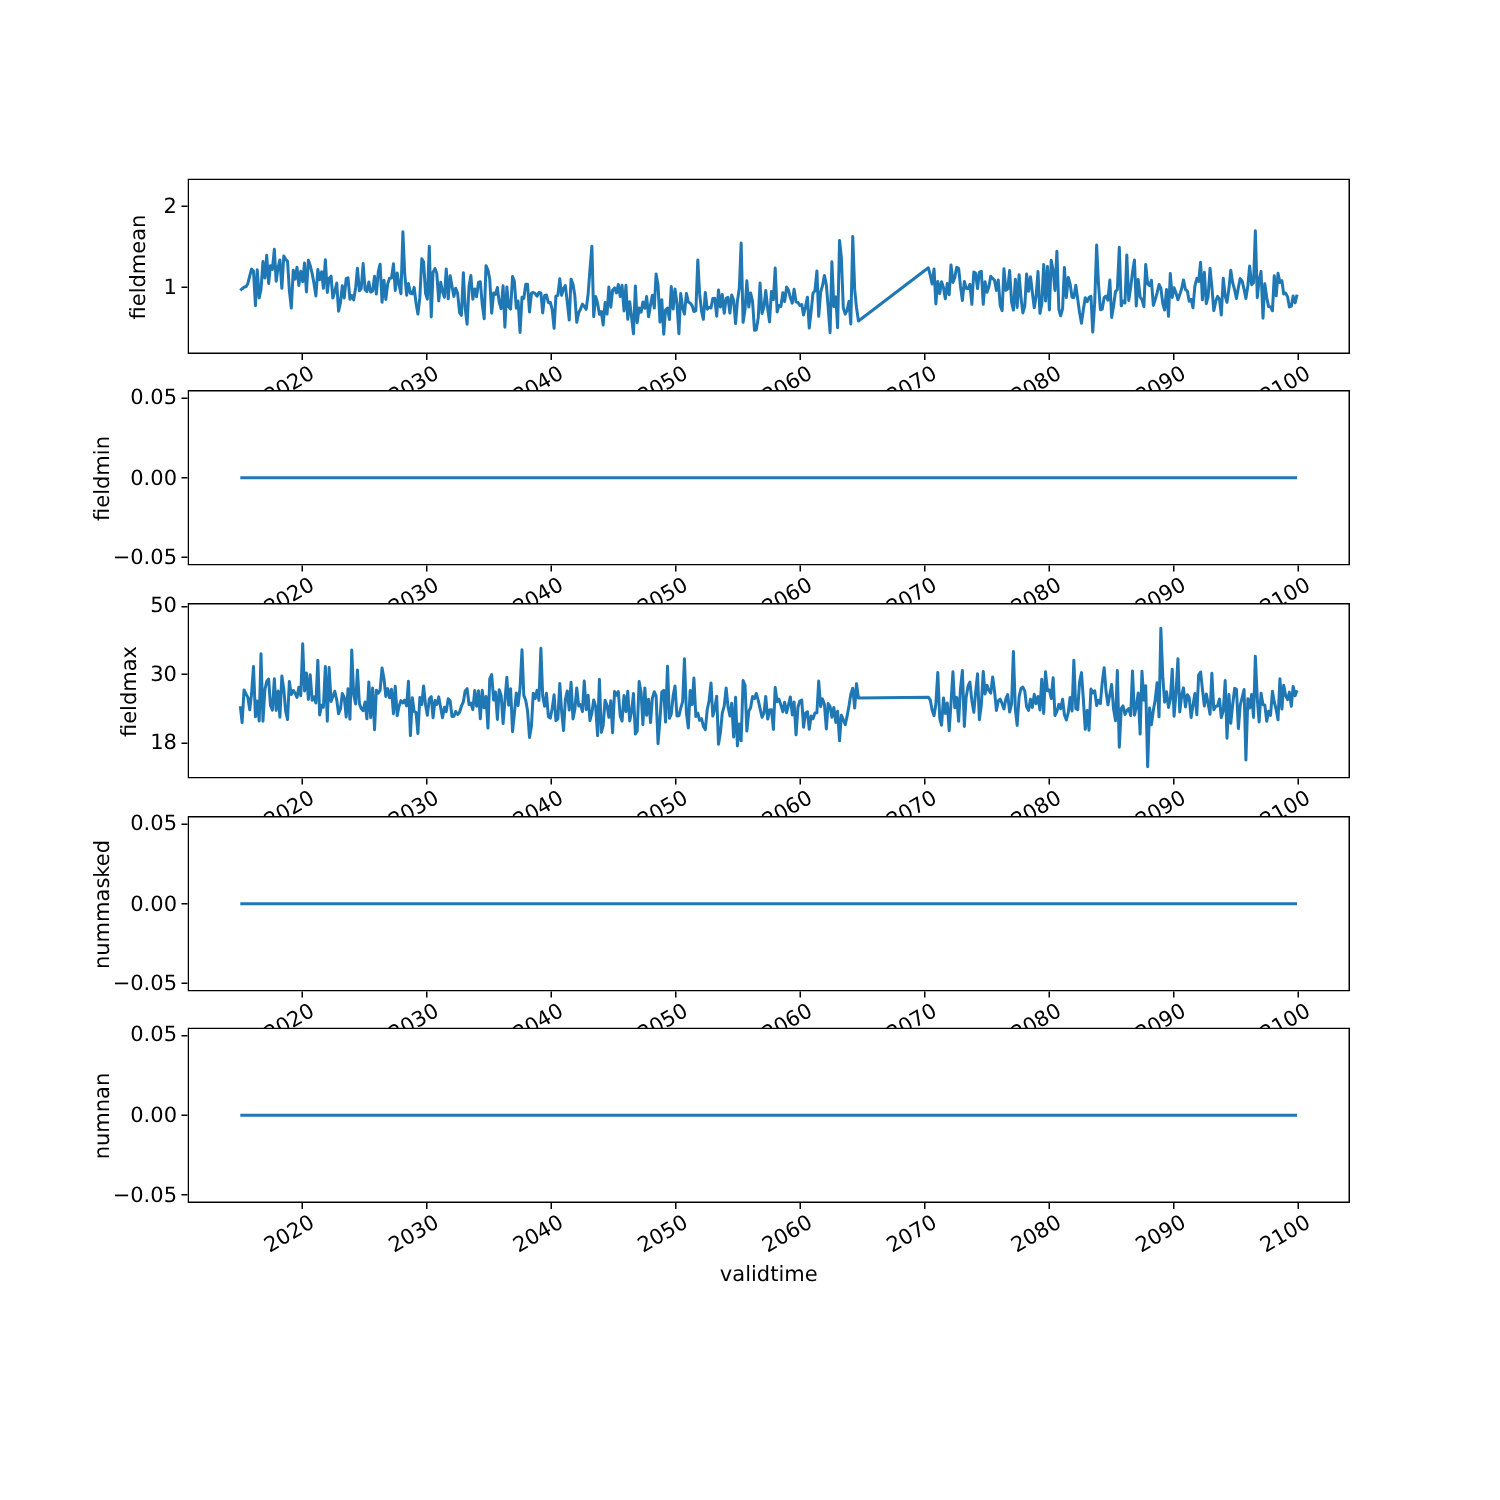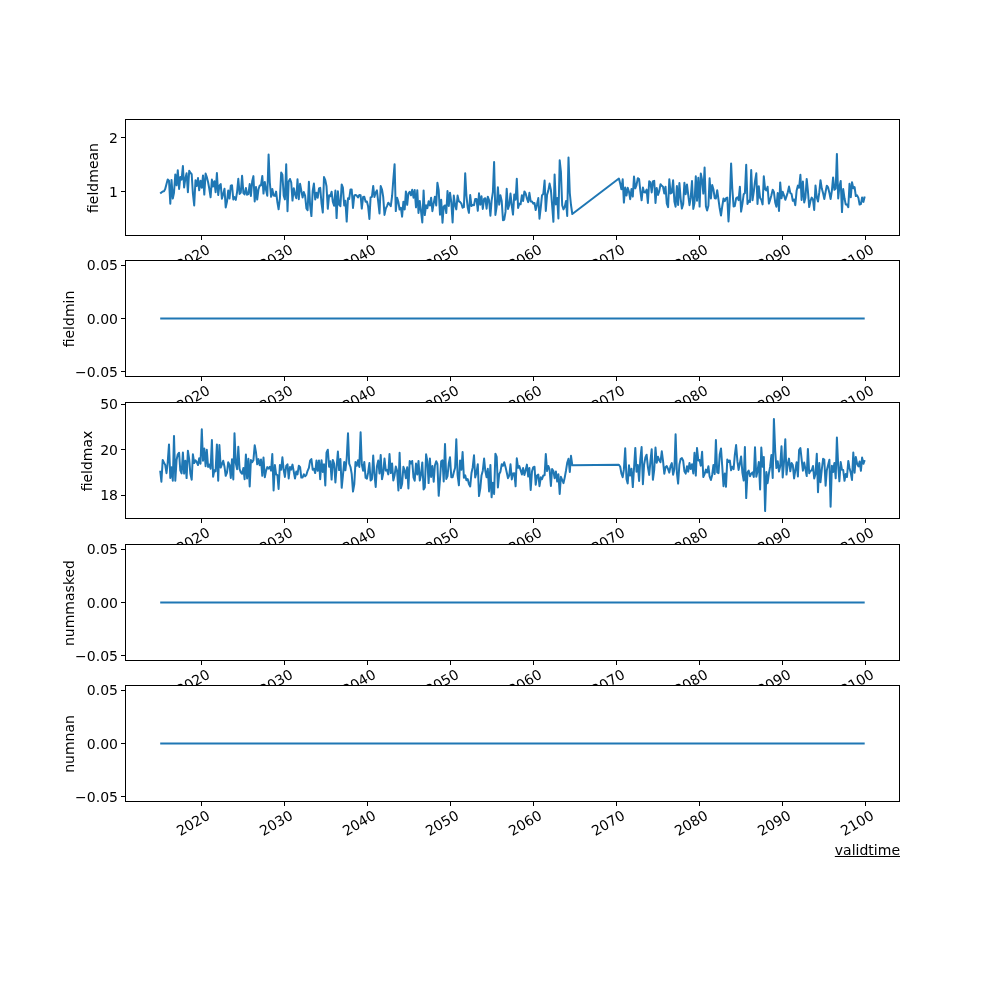--- a/index.html
+++ b/index.html
@@ -1,21 +1,21 @@
 <!DOCTYPE html>
 <html><head>
 <meta charset="utf-8">
 <style>
   html,body{margin:0;padding:0;background:#ffffff;}
   #fig{
     position:relative;width:1000px;height:1000px;background:#ffffff;
     font-family:"DejaVu Sans","Liberation Sans",sans-serif;color:#000;overflow:hidden;
   }
   .title{position:absolute;left:125px;width:775px;top:93px;text-align:center;font-size:17px;}
-  .xlabel{position:absolute;left:125px;width:775px;top:842px;text-align:right;font-size:14px;text-decoration:underline;}
+  .xlabel{position:absolute;left:125px;width:775px;top:842px;text-align:center;font-size:14px;}
   .axes{position:absolute;left:125px;width:775px;height:117px;}
   .axes svg{display:block;}
   .ylabel{position:absolute;width:117px;height:16px;line-height:16px;text-align:center;
     font-size:14px;transform:rotate(-90deg);}
   .ytl{position:absolute;width:46px;height:14px;line-height:14px;text-align:right;font-size:14px;}
   .xtl{position:absolute;width:60px;height:15px;line-height:15px;text-align:right;font-size:14px;
     transform-origin:100% 0;transform:rotate(-30deg);}
   .tickx{position:absolute;width:1px;height:4px;background:#000;}
   .ticky{position:absolute;width:4px;height:1px;background:#000;}
 </style>
@@ -94,21 +94,21 @@
   <div class="axes" id="ax2" style="top: 402px;">
       <svg width="775" height="117" viewBox="0 0 775 117">
         <rect x="0.5" y="0.5" width="774" height="116" fill="#ffffff" stroke="#000" stroke-width="1"></rect>
         <polyline points="35.2,68.7 36.4,79.7 37.7,58.0 39.0,60.6 40.2,62.9 41.5,71.2 42.7,60.5 44.0,42.4 45.3,75.9 46.5,65.3 47.8,78.7 49.0,33.9 50.3,78.8 51.6,57.8 52.8,52.3 54.1,50.7 55.3,68.3 56.6,71.4 57.9,50.5 59.1,71.6 60.4,58.7 61.6,76.1 62.9,48.7 64.2,57.4 65.4,71.9 66.7,77.7 67.9,52.3 69.2,61.0 70.5,58.3 71.7,60.1 73.0,63.0 74.2,56.2 75.5,61.8 76.8,27.2 78.0,58.7 79.3,46.6 80.6,64.3 81.8,47.8 83.1,64.9 84.3,62.6 85.6,66.7 86.9,38.1 88.1,74.7 89.4,68.2 90.6,69.4 91.9,42.4 93.2,78.8 94.4,43.0 95.7,65.6 96.9,62.4 98.2,58.8 99.5,64.7 100.7,73.8 102.0,70.6 103.2,60.3 104.5,62.9 105.8,76.0 107.0,57.2 108.3,77.5 109.5,31.3 110.8,61.4 112.1,67.3 113.3,44.7 114.6,67.1 115.8,70.3 117.1,71.8 118.4,66.0 119.6,77.2 120.9,52.6 122.1,76.4 123.4,56.7 124.7,84.5 125.9,58.1 127.2,60.1 128.4,58.3 129.7,43.3 131.0,50.5 132.2,62.3 133.5,57.1 134.7,63.2 136.0,57.5 137.3,73.8 138.5,55.5 139.8,75.2 141.0,69.0 142.3,65.1 143.6,66.6 144.8,64.8 146.1,68.6 147.3,52.1 148.6,88.5 149.9,63.1 151.1,72.3 152.4,73.1 153.6,87.0 154.9,63.0 156.2,67.7 157.4,55.3 158.7,68.0 159.9,74.9 161.2,64.0 162.5,62.4 163.7,76.5 165.0,65.0 166.2,67.6 167.5,62.6 168.8,69.9 170.0,76.5 171.3,69.5 172.5,72.4 173.8,63.8 175.1,65.2 176.3,75.6 177.6,75.5 178.8,72.3 180.1,74.3 181.4,72.8 182.6,68.8 183.9,65.9 185.1,58.6 186.4,57.1 187.7,67.7 188.9,66.7 190.2,71.1 191.5,58.4 192.7,68.8 194.0,58.5 195.2,77.2 196.5,58.2 197.8,69.9 199.0,62.3 200.3,83.4 201.5,50.6 202.8,47.7 204.1,64.7 205.3,59.3 206.6,77.6 207.8,57.9 209.1,61.6 210.4,80.4 211.6,65.3 212.9,49.5 214.1,68.1 215.4,57.1 216.7,85.8 217.9,73.9 219.2,60.0 220.4,68.3 221.7,56.5 223.0,31.2 224.2,61.6 225.5,65.0 226.7,71.9 228.0,89.6 229.3,82.0 230.5,60.1 231.8,63.7 233.0,58.2 234.3,64.9 235.6,30.2 236.8,62.2 238.1,68.8 239.3,60.1 240.6,75.8 241.9,76.7 243.1,70.5 244.4,61.1 245.6,78.5 246.9,77.3 248.2,53.6 249.4,72.0 250.7,85.0 251.9,64.4 253.2,58.6 254.5,71.4 255.7,52.9 257.0,77.3 258.2,71.2 259.5,56.6 260.8,68.6 262.0,67.8 263.3,72.4 264.5,52.0 265.8,71.1 267.1,61.5 268.3,78.5 269.6,73.2 270.8,64.6 272.1,68.9 273.4,88.5 274.6,50.8 275.9,86.3 277.1,81.8 278.4,64.8 279.7,68.3 280.9,76.2 282.2,65.2 283.4,86.5 284.7,59.0 286.0,61.4 287.2,59.0 288.5,75.5 289.7,78.7 291.0,61.6 292.3,72.4 293.5,58.9 294.8,78.6 296.1,72.2 297.3,60.4 298.6,87.4 299.8,85.4 301.1,52.3 302.4,59.7 303.6,81.1 304.9,56.6 306.1,74.9 307.4,64.1 308.7,79.7 309.9,63.5 311.2,59.2 312.4,61.9 313.7,93.8 315.0,77.2 316.2,59.3 317.5,58.3 318.7,79.4 320.0,42.1 321.3,76.9 322.5,74.1 323.8,61.5 325.0,55.3 326.3,75.3 327.6,75.2 328.8,70.3 330.1,65.8 331.3,37.2 332.6,73.2 333.9,83.3 335.1,58.4 336.4,67.7 337.6,50.0 338.9,75.7 340.2,73.3 341.4,78.2 342.7,77.1 343.9,82.1 345.2,84.4 346.5,71.0 347.7,65.4 349.0,53.3 350.2,75.4 351.5,70.5 352.8,62.2 354.0,94.1 355.3,86.4 356.5,73.4 357.8,68.7 359.1,56.6 360.3,68.8 361.6,75.3 362.8,66.8 364.1,89.4 365.4,62.9 366.6,95.3 367.9,80.7 369.1,91.9 370.4,51.7 371.7,54.9 372.9,85.4 374.2,72.1 375.4,69.8 376.7,62.3 378.0,63.7 379.2,60.3 380.5,64.9 381.7,70.3 383.0,76.2 384.3,73.4 385.5,62.3 386.8,77.4 388.0,71.4 389.3,71.2 390.6,84.3 391.8,56.3 393.1,65.8 394.3,64.1 395.6,68.1 396.9,72.5 398.1,66.1 399.4,73.1 400.6,68.3 401.9,62.6 403.2,74.6 404.4,66.0 405.7,87.9 407.0,69.3 408.2,65.4 409.5,64.7 410.7,82.8 412.0,73.5 413.3,72.5 414.5,84.2 415.8,75.3 417.0,77.2 418.3,73.4 419.6,73.2 420.8,52.0 422.1,69.1 423.3,63.9 424.6,67.5 425.9,84.0 427.1,67.0 428.4,69.0 429.6,76.2 430.9,69.6 432.2,79.6 433.4,72.2 434.7,91.9 435.9,74.8 437.2,77.9 438.5,81.1 439.7,75.6 441.0,68.5 442.2,60.8 443.5,56.8 444.8,70.0 446.0,53.8 447.3,63.3 493.9,62.8 495.2,64.7 496.4,71.4 497.7,75.2 498.9,67.4 500.2,46.3 501.5,76.9 502.7,81.5 504.0,63.3 505.2,73.6 506.5,66.7 507.8,85.1 509.0,66.8 510.3,45.9 511.5,69.8 512.8,62.9 514.1,78.9 515.3,57.4 516.6,45.0 517.9,82.3 519.1,62.8 520.4,55.3 521.6,52.7 522.9,65.1 524.2,72.9 525.4,59.7 526.7,47.2 527.9,77.8 529.2,68.1 530.5,45.6 531.7,60.7 533.0,54.8 534.2,58.1 535.5,60.1 536.8,49.3 538.0,58.6 539.3,71.7 540.5,65.3 541.8,64.1 543.1,67.1 544.3,70.6 545.6,63.8 546.8,61.1 548.1,72.7 549.4,67.1 550.6,32.3 551.9,70.8 553.1,81.6 554.4,62.5 555.7,56.8 556.9,56.1 558.2,58.8 559.4,69.2 560.7,71.6 562.0,64.2 563.2,69.7 564.5,60.9 565.7,67.1 567.0,62.3 568.3,71.4 569.5,50.8 570.8,73.6 572.0,45.9 573.3,58.5 574.6,58.0 575.8,63.7 577.1,49.8 578.3,75.0 579.6,72.2 580.9,67.6 582.1,70.5 583.4,64.2 584.6,74.5 585.9,78.0 587.2,72.9 588.4,63.0 589.7,72.0 590.9,38.1 592.2,70.4 593.5,71.1 594.7,52.7 596.0,46.4 597.2,63.8 598.5,84.2 599.8,71.6 601.0,84.8 602.3,57.4 603.5,60.0 604.8,58.5 606.1,68.3 607.3,64.8 608.6,67.1 609.8,53.1 611.1,43.1 612.4,59.2 613.6,67.9 614.9,61.0 616.1,54.4 617.4,70.9 618.7,78.5 619.9,45.0 621.2,96.1 622.5,70.3 623.7,68.6 625.0,74.3 626.2,71.7 627.5,70.4 628.8,75.0 630.0,45.3 631.3,74.8 632.5,69.4 633.8,60.0 635.1,87.4 636.3,45.5 637.6,64.8 638.8,55.1 640.1,109.1 641.4,70.0 642.6,81.2 643.9,71.5 645.1,64.9 646.4,53.1 647.7,75.9 648.9,16.9 650.2,49.1 651.4,66.1 652.7,59.2 654.0,69.6 655.2,64.2 656.5,44.2 657.7,75.5 659.0,60.2 660.3,37.2 661.5,72.6 662.8,61.7 664.0,56.6 665.3,69.3 666.6,61.1 667.8,63.0 669.1,76.4 670.3,68.3 671.6,60.3 672.9,74.5 674.1,48.0 675.4,46.0 676.6,57.2 677.9,68.7 679.2,60.6 680.4,66.9 681.7,74.1 682.9,46.9 684.2,71.2 685.5,68.8 686.7,68.6 688.0,64.0 689.2,76.4 690.5,71.9 691.8,51.7 693.0,90.2 694.3,61.0 695.5,80.2 696.8,67.5 698.1,56.8 699.3,57.5 700.6,83.7 701.8,68.2 703.1,63.0 704.4,57.7 705.6,104.7 706.9,63.8 708.1,70.0 709.4,61.0 710.7,76.3 711.9,35.5 713.2,63.9 714.4,79.3 715.7,60.1 717.0,67.8 718.2,68.0 719.5,78.8 720.7,72.1 722.0,75.0 723.3,58.9 724.5,66.0 725.8,71.0 727.0,77.9 728.3,50.5 729.6,70.7 730.8,54.9 732.1,61.7 733.4,64.4 734.6,59.4 735.9,68.8 737.1,55.6 738.4,61.8 739.7,58.2" fill="none" stroke="#1f77b4" stroke-width="2" stroke-linejoin="round"></polyline>
       </svg>
     </div>
   <div id="decor2">
       <div class="ticky" style="left: 121px; top: 494.908px;"></div>
       <div class="ytl" style="left: 72px; top: 488.408px;">18</div>
       <div class="ticky" style="left: 121px; top: 449.277px;"></div>
-      <div class="ytl" style="left: 72px; top: 442.777px;">20</div>
+      <div class="ytl" style="left: 72px; top: 442.777px;">30</div>
       <div class="ticky" style="left: 121px; top: 403.645px;"></div>
       <div class="ytl" style="left: 72px; top: 397.145px;">50</div>
       <div class="tickx" style="left: 200.838px; top: 519px;"></div>
       <div class="xtl" style="left: 145.338px; top: 525px;">2020</div>
       <div class="tickx" style="left: 283.815px; top: 519px;"></div>
       <div class="xtl" style="left: 228.315px; top: 525px;">2030</div>
       <div class="tickx" style="left: 366.791px; top: 519px;"></div>
       <div class="xtl" style="left: 311.291px; top: 525px;">2040</div>
       <div class="tickx" style="left: 449.768px; top: 519px;"></div>
       <div class="xtl" style="left: 394.268px; top: 525px;">2050</div>

